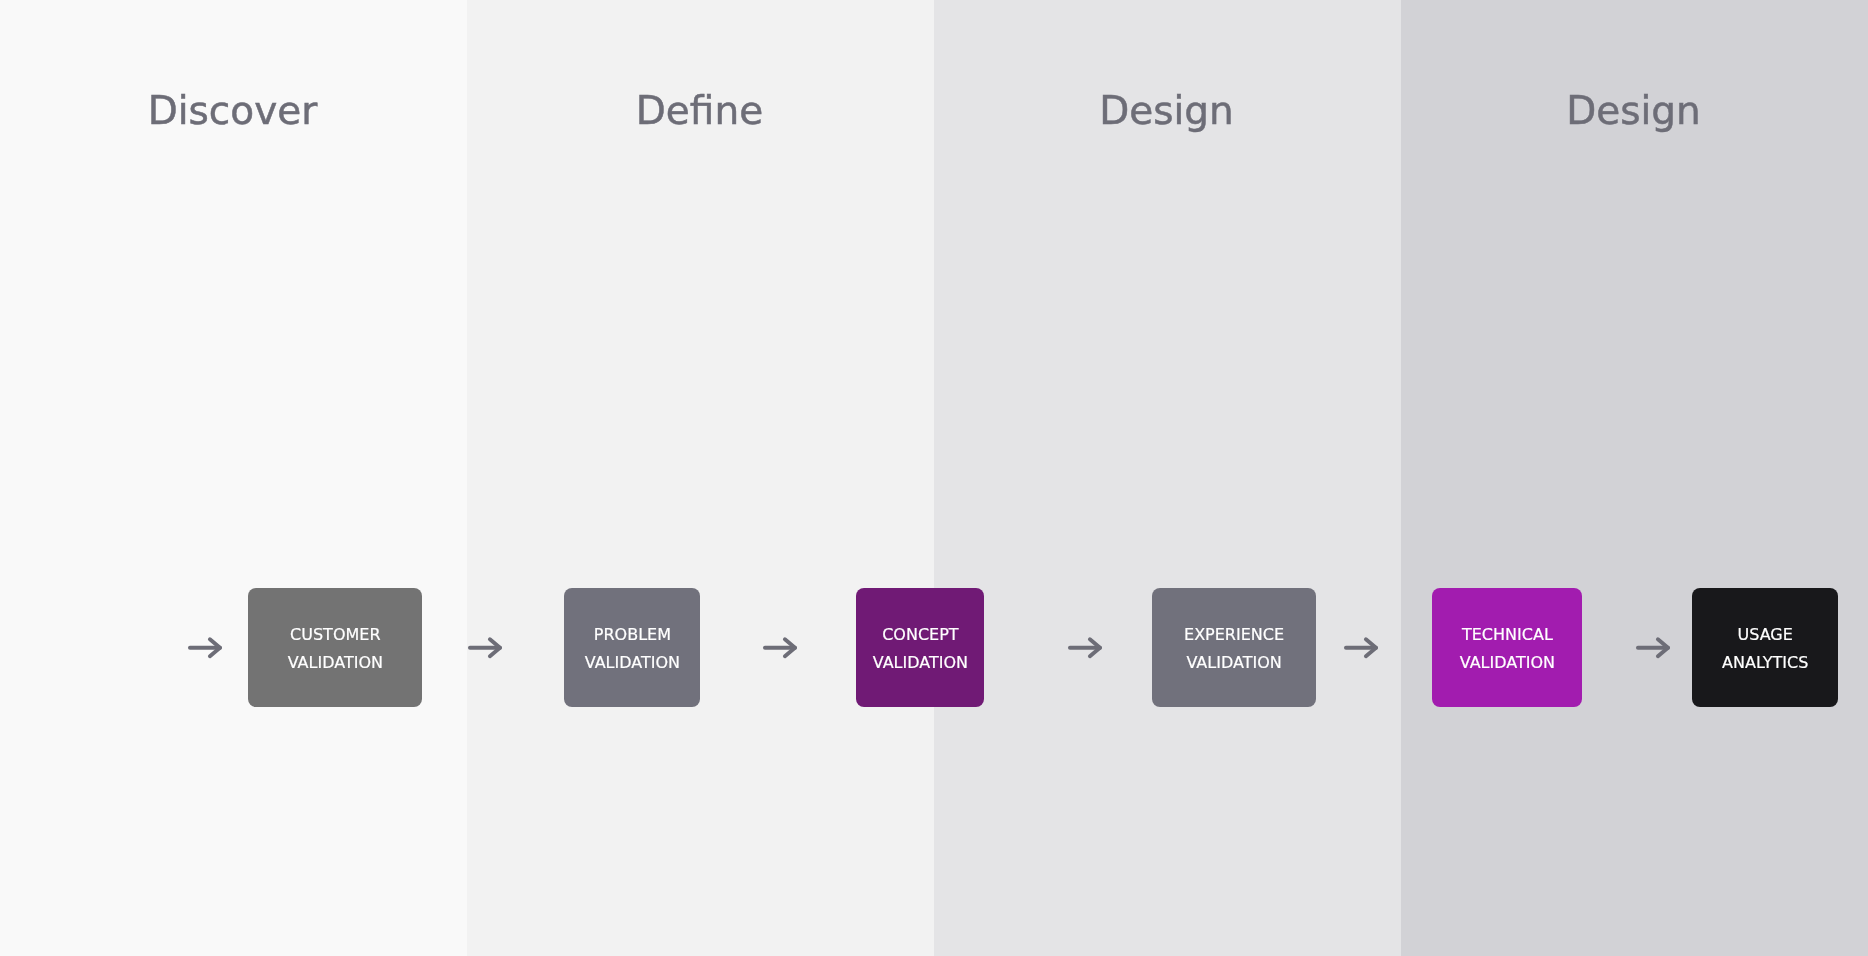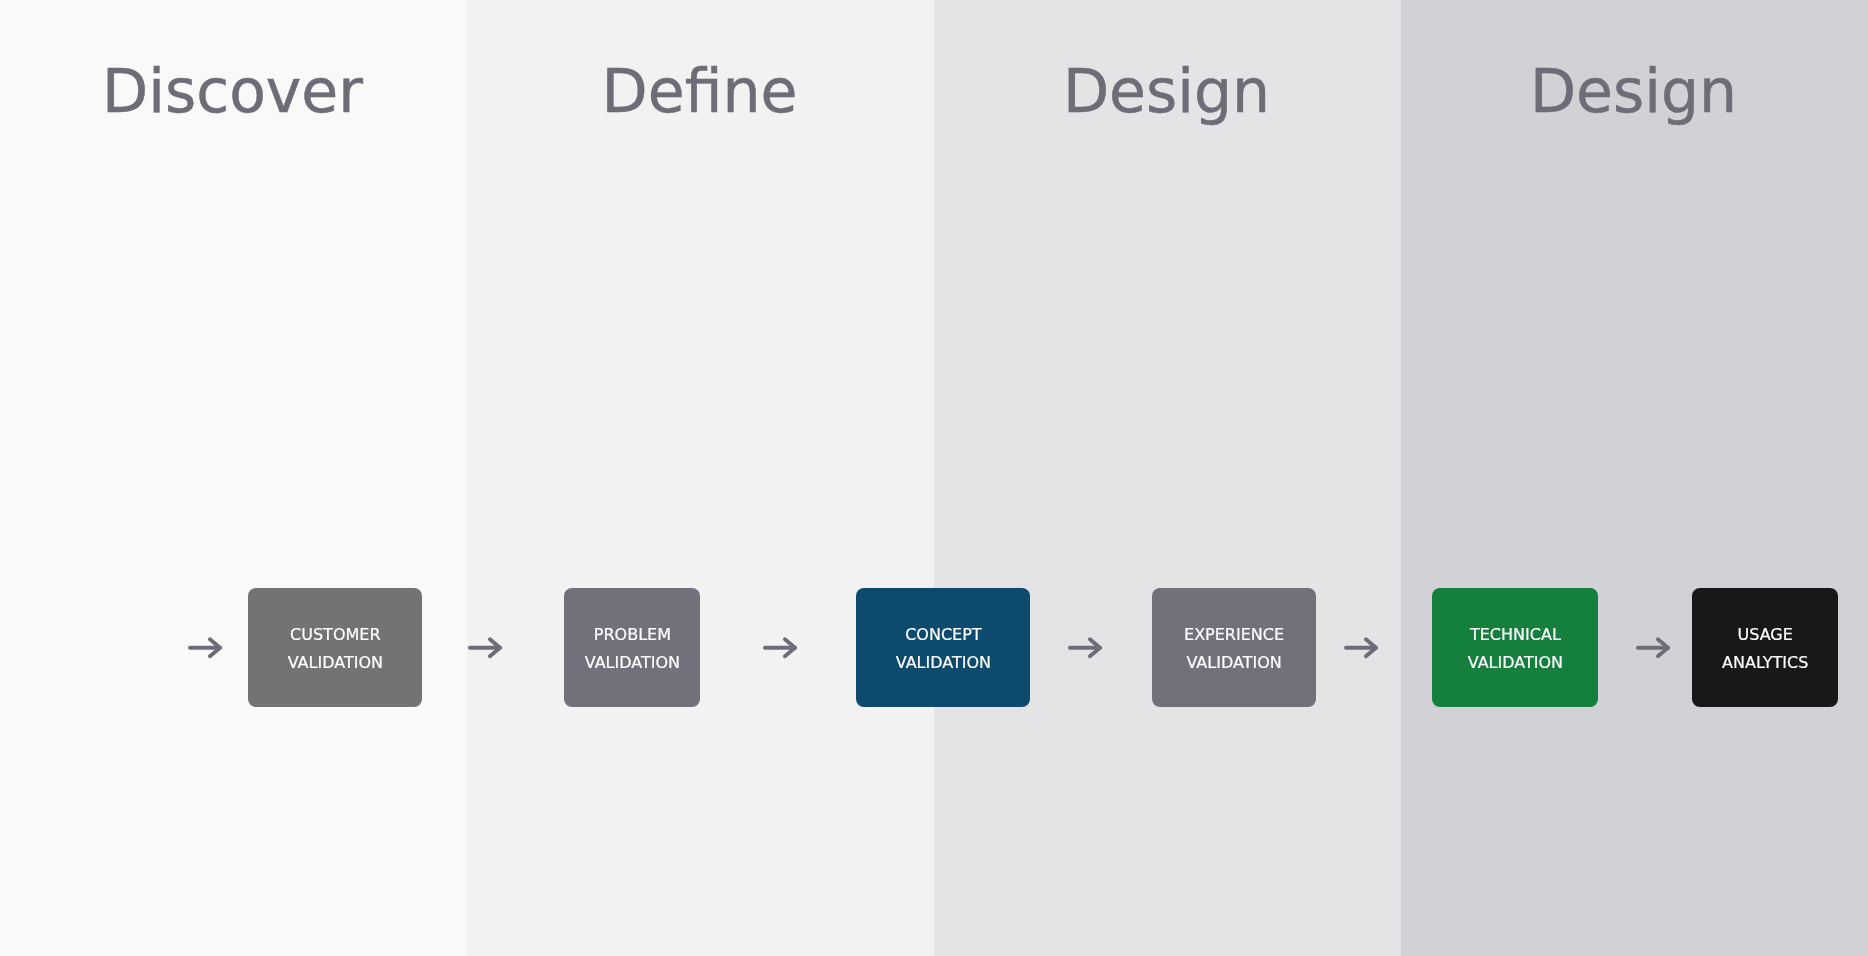--- a/index.html
+++ b/index.html
@@ -34,25 +34,25 @@
   
   .titles {
     position: absolute;
     left: 0;
     top: 0;
     width: 1868px;
     height: 140px;
   }
   .band-title {
     position: absolute;
-    top: 68px;
+    top: 88px;
     margin-left: -1px;
     width: 467px;
     text-align: center;
-    font-size: 60px;
+    font-size: 39px;
     font-weight: 400;
     line-height: 46px;
     white-space: nowrap;
     -webkit-text-stroke: 0.5px currentColor;
   }
 
   
   .flowrow {
     position: absolute;
     left: 0;
@@ -100,29 +100,29 @@
     </div>
   <div class="flowrow" id="flowrow">
       <div class="node" style="left: 248.3px; width: 174px; background: #737373; color: rgb(255, 255, 255);">
         <span class="node-line">CUSTOMER</span>
         <span class="node-line">VALIDATION</span>
       </div>
       <div class="node" style="left: 564.4px; width: 136px; background: rgb(113, 113, 124); color: rgb(255, 255, 255);">
         <span class="node-line">PROBLEM</span>
         <span class="node-line">VALIDATION</span>
       </div>
-      <div class="node" style="left: 856.4px; width: 174px; background: #0c4a6e; color: rgb(255, 255, 255);">
+      <div class="node" style="left: 856.4px; width: 128px; background: #701a75; color: rgb(255, 255, 255);">
         <span class="node-line">CONCEPT</span>
         <span class="node-line">VALIDATION</span>
       </div>
       <div class="node" style="left: 1152.4px; width: 163.3px; background: rgb(113, 113, 124); color: rgb(255, 255, 255); align-items: center;">
         <span class="node-line">EXPERIENCE</span>
         <span class="node-line">VALIDATION</span>
       </div>
-      <div class="node" style="left: 1432.4px; width: 166px; background: #15803d; color: rgb(255, 255, 255);">
+      <div class="node" style="left: 1432.4px; width: 150px; background: #a21caf; color: rgb(255, 255, 255);">
         <span class="node-line">TECHNICAL</span>
         <span class="node-line">VALIDATION</span>
       </div>
       <div class="node" style="left: 1692.2px; width: 146px; background: rgb(24, 24, 27); color: rgb(255, 255, 255);">
         <span class="node-line">USAGE</span>
         <span class="node-line">ANALYTICS</span>
       </div>
       <div class="arrow" style="left: 186.8px;">
         <svg width="36" height="24" viewBox="0 0 36 24" fill="none">
           <path d="M2.95 11.8 H33" stroke="#6d6d77" stroke-width="3.9" stroke-linecap="round"></path>

